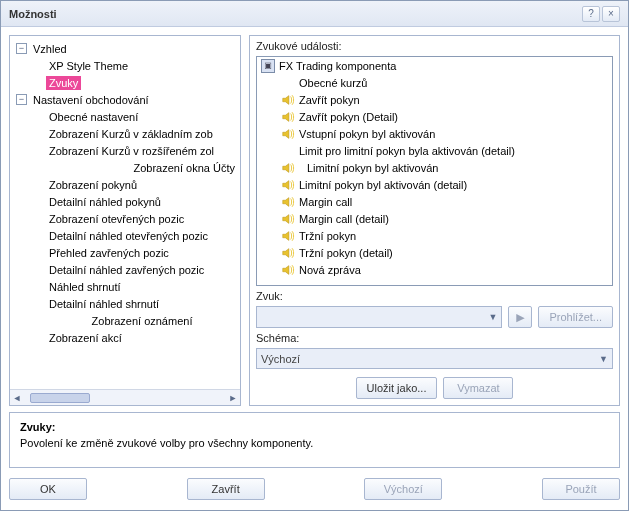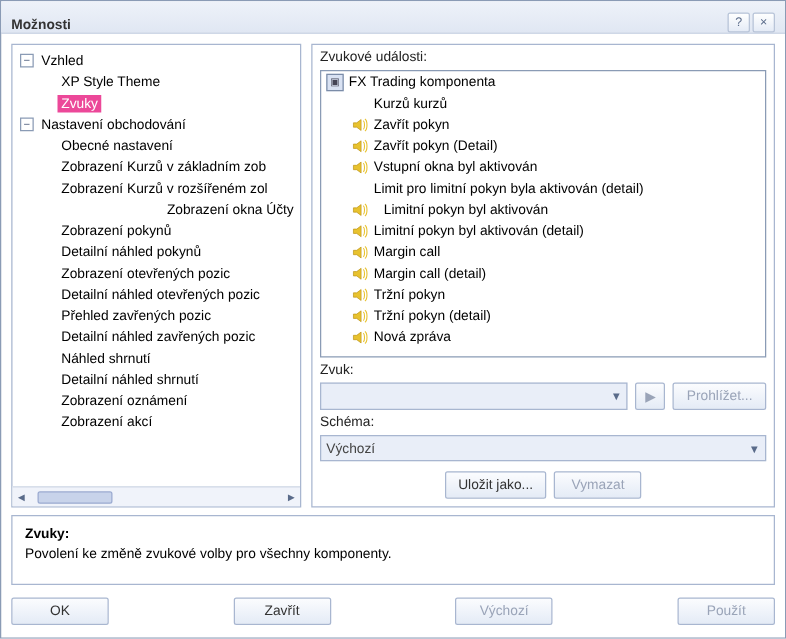--- a/index.html
+++ b/index.html
@@ -1,18 +1,18 @@
 <!DOCTYPE html>
 <html><head>
 <meta charset="utf-8">
 <style>
   * { box-sizing: border-box; margin: 0; padding: 0; font-family: Tahoma, sans-serif; font-size: 11px; }
   body { background: #fff; width: 629px; height: 511px; overflow: hidden; }
   .window { width: 629px; height: 511px; border: 1px solid #8a9bb5; display: flex; flex-direction: column; }
-  .titlebar { height: 26px; background: linear-gradient(#eef2f9, #e0e7f3); border-bottom: 1px solid #c0cbe0; display: flex; align-items: flex-end; padding: 0 8px; }
+  .titlebar { height: 26px; background: linear-gradient(#eef2f9, #e0e7f3); border-bottom: 1px solid #c0cbe0; display: flex; align-items: center; padding: 0 8px; }
   .titlebar .title { font-weight: bold; color: #333; flex: 1; }
   .title-btn { width: 18px; height: 16px; border: 1px solid #b8c4d8; background: linear-gradient(#fff,#e4ebf6); margin-left: 2px; display: flex; align-items: center; justify-content: center; color: #5a6b8a; border-radius: 2px; font-size: 10px; }
   .body { flex: 1; display: flex; flex-direction: column; padding: 8px; gap: 6px; }
   .main-row { flex: 1; display: flex; gap: 8px; min-height: 0; }
   .panel { border: 1px solid #a8b6d0; background: #fff; }
   .left-panel { width: 232px; display: flex; flex-direction: column; }
   .tree { flex: 1; overflow: hidden; padding: 4px 2px; }
   .tree-scroll-x { height: 16px; border-top: 1px solid #d0d7e5; display:flex; align-items:center; background:#f0f3fa; }
   .tree-row { display: flex; align-items: center; height: 17px; padding-left: 4px; white-space: nowrap; color: #000; }
   .expander { width: 11px; height: 11px; border: 1px solid #8a9bb5; display: inline-flex; align-items: center; justify-content: center; margin-right: 3px; font-size: 9px; line-height: 1; color: #4a5a7a; background:#fff; }
@@ -111,21 +111,21 @@
               <span class="label">Detailní náhled zavřených pozic</span>
             </div>
             <div class="tree-row" style="padding-left: 20px;">
               <span class="leaf-dots"></span>
               <span class="label">Náhled shrnutí</span>
             </div>
             <div class="tree-row" style="padding-left: 20px;">
               <span class="leaf-dots"></span>
               <span class="label">Detailní náhled shrnutí</span>
             </div>
-            <div class="tree-row" style="padding-left: 20px;">
+            <div class="tree-row" style="padding-left: 20px; justify-content: center;">
               <span class="leaf-dots"></span>
               <span class="label">Zobrazení oznámení</span>
             </div>
             <div class="tree-row" style="padding-left: 20px;">
               <span class="leaf-dots"></span>
               <span class="label">Zobrazení akcí</span>
             </div>
           </div>
         <div class="tree-scroll-x">
           <div class="scroll-arrow">◄</div>
@@ -136,21 +136,21 @@
 
       <div class="right-panel">
         <div class="section-label">Zvukové události:</div>
         <div class="event-list" id="event-list">
             <div class="event-row" style="padding-left: 4px;">
               <span class="ev-icon app">▣</span>
               <span>FX Trading komponenta</span>
             </div>
             <div class="event-row" style="padding-left: 24px;">
               <span class="ev-icon "></span>
-              <span>Kurzů kurzů</span>
+              <span>Obecné kurzů</span>
             </div>
             <div class="event-row" style="padding-left: 24px;">
               <span class="ev-icon ">
                 <svg class="speaker-svg" viewBox="0 0 16 16">
                   <path d="M2 6h3l4-3v10l-4-3H2z" fill="#e8c22e" stroke="#b89012" stroke-width="0.6"></path>
                   <path d="M11 4c1.5 1 1.5 7 0 8M12.5 2.5c2.5 1.5 2.5 9.5 0 11" fill="none" stroke="#e8c22e" stroke-width="1"></path>
                 </svg>
               </span>
               <span>Zavřít pokyn</span>
             </div>
@@ -163,21 +163,21 @@
               </span>
               <span>Zavřít pokyn (Detail)</span>
             </div>
             <div class="event-row" style="padding-left: 24px;">
               <span class="ev-icon ">
                 <svg class="speaker-svg" viewBox="0 0 16 16">
                   <path d="M2 6h3l4-3v10l-4-3H2z" fill="#e8c22e" stroke="#b89012" stroke-width="0.6"></path>
                   <path d="M11 4c1.5 1 1.5 7 0 8M12.5 2.5c2.5 1.5 2.5 9.5 0 11" fill="none" stroke="#e8c22e" stroke-width="1"></path>
                 </svg>
               </span>
-              <span>Vstupní okna byl aktivován</span>
+              <span>Vstupní pokyn byl aktivován</span>
             </div>
             <div class="event-row" style="padding-left: 24px;">
               <span class="ev-icon "></span>
               <span>Limit pro limitní pokyn byla aktivován (detail)</span>
             </div>
             <div class="event-row" style="padding-left: 24px; gap: 12px;">
               <span class="ev-icon ">
                 <svg class="speaker-svg" viewBox="0 0 16 16">
                   <path d="M2 6h3l4-3v10l-4-3H2z" fill="#e8c22e" stroke="#b89012" stroke-width="0.6"></path>
                   <path d="M11 4c1.5 1 1.5 7 0 8M12.5 2.5c2.5 1.5 2.5 9.5 0 11" fill="none" stroke="#e8c22e" stroke-width="1"></path>

